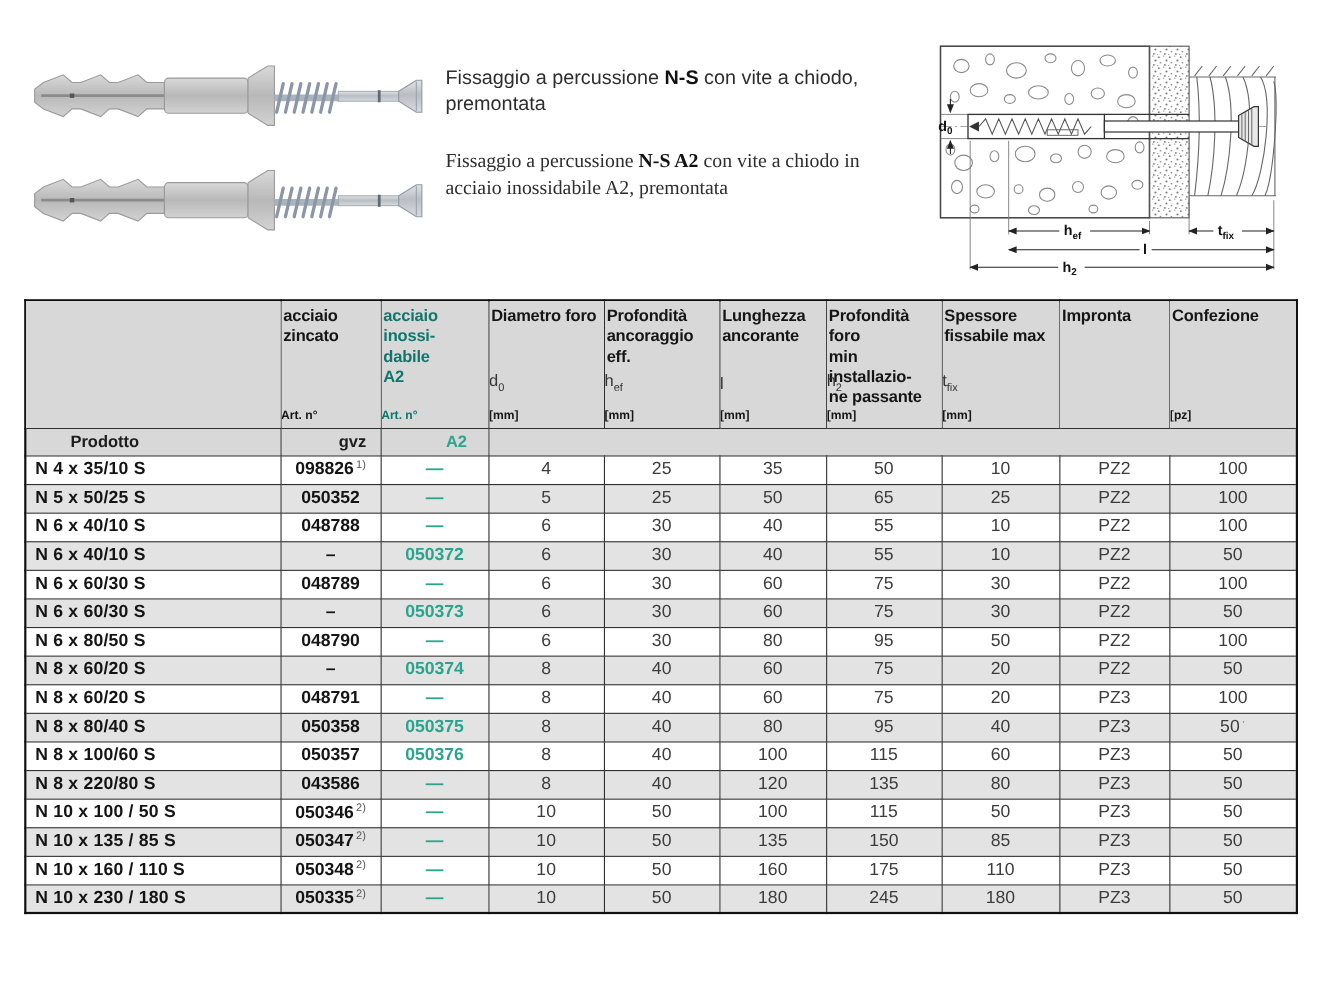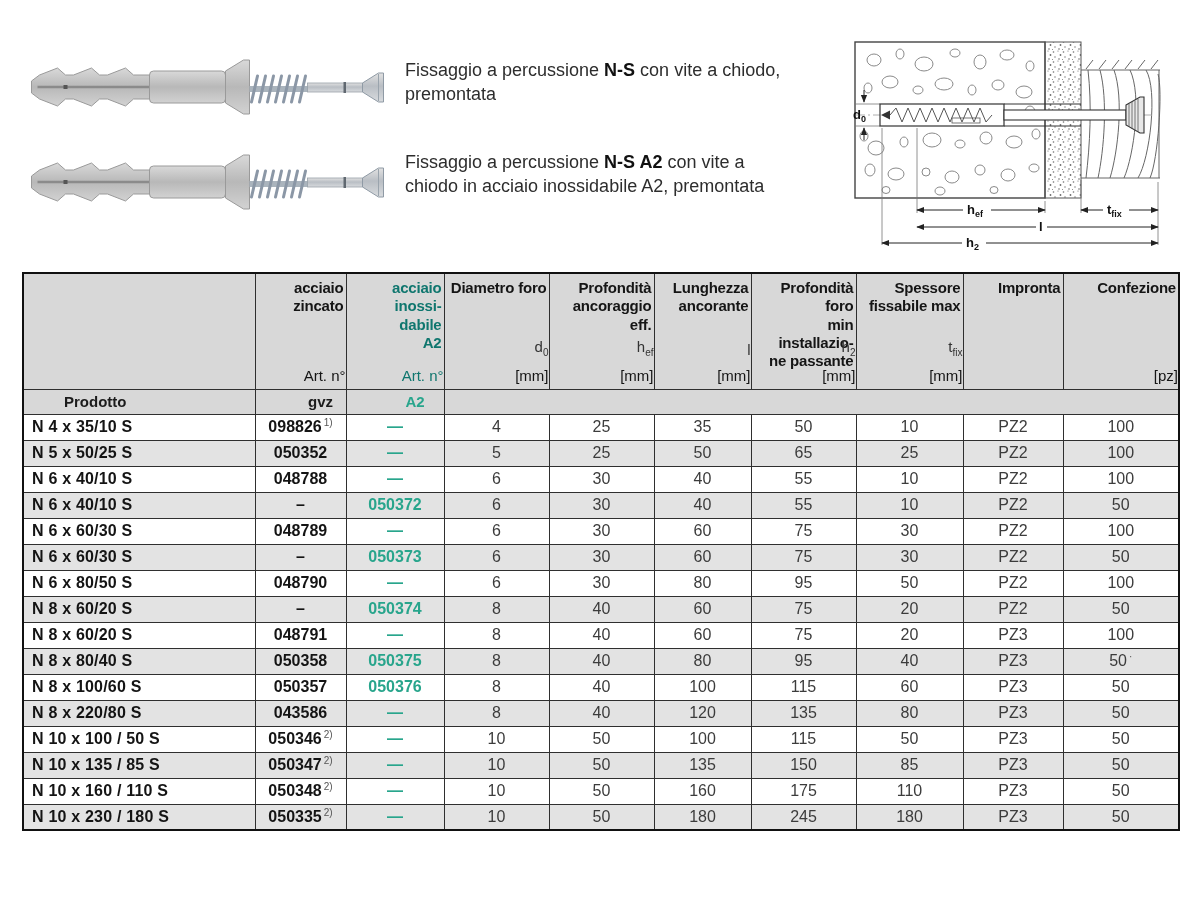--- a/index.html
+++ b/index.html
@@ -7,33 +7,33 @@
   body { font-family:"Liberation Sans","DejaVu Sans",sans-serif; color:#1c1c1c; }
   .page { position:relative; width:1200px; height:900px; background:#fff; overflow:hidden; }
 
   
   .photo { position:absolute; left:25px; width:365px; height:66px; }
   .photo1 { top:54px; }
   .photo2 { top:149px; }
   .desc { position:absolute; left:405px; width:385px; font-size:18px; line-height:1.36; color:#2d2d2d; }
   .desc b { color:#111; }
   .desc1 { top:58px; }
-  .desc2 { top:150px; }
+  .desc2 { top:134px;font-family:Liberation Serif, serif; }
   .diagram { position:absolute; left:852px; top:40px; width:318px; height:210px; }
 
   
   .tablewrap { position:absolute; left:22px; top:272px; }
   table { border-collapse:collapse; table-layout:fixed; width:1156px; border:2px solid #111; }
   th,td { border:1px solid #2f2f2f; overflow:hidden; }
   thead th { background:#d8d8d8; }
-  .hcell { position:relative; height:116px; vertical-align:top; padding:5px 2px 0 2px; text-align:right; }
+  .hcell { position:relative; height:116px; vertical-align:top; padding:5px 2px 0 2px; text-align:left; }
   .htitle { font-weight:bold; font-size:15px; line-height:1.22; white-space:pre-line; letter-spacing:-0.2px; color:#151515; }
   .hsym { position:absolute; bottom:31px; left:0; right:0; font-size:15px; font-weight:400; color:#333; }
   .hsym sub { font-size:10px; }
-  .hunit { position:absolute; bottom:5px; left:0; right:0; font-size:15px; font-weight:normal; color:#151515; }
+  .hunit { position:absolute; bottom:5px; left:0; right:0; font-size:11px; font-weight:bold; color:#151515; }
   .teal-h .htitle, .teal-h .hunit { color:#0f766e; }
   th.teal-txt { color:#28a58c; }
   .subrow th { height:25px; font-size:15px; font-weight:bold; background:#d8d8d8;padding-left:40px; }
   .sub-prod { text-align:left; padding-left:8px; }
   tbody td { height:26px; font-size:16px; text-align:center; color:#3c3c3c; background:#ffffff; padding:0 2px; }
   tbody tr.alt td { background:#e3e3e3; }
   td.c-prodotto { text-align:left; padding-left:8px; font-weight:bold; color:#141414; letter-spacing:0.2px; }
   td.c-gvz { font-weight:bold; color:#141414; }
   td.c-a2 { font-weight:bold; color:#28a58c; }
   sup.note { font-size:10px; font-weight:400; color:#555; margin-left:2px; }

